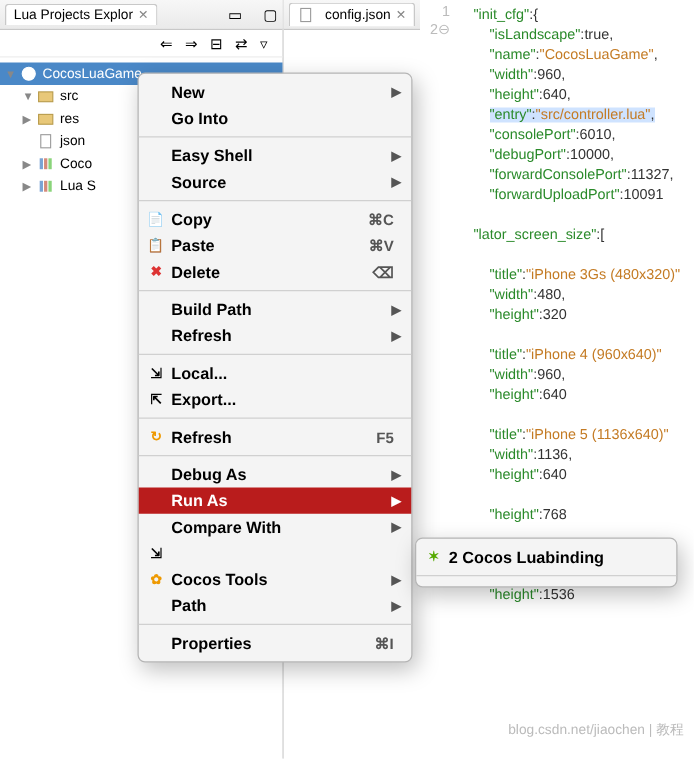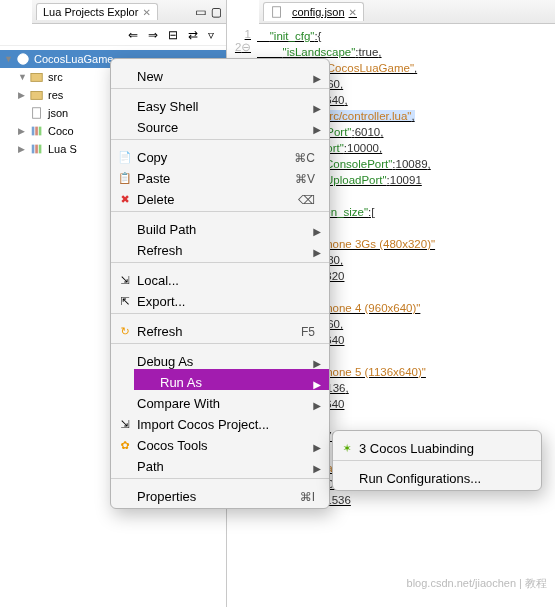--- a/index.html
+++ b/index.html
@@ -1,33 +1,33 @@
 <!DOCTYPE html>
 <html><head>
 <meta charset="utf-8">
 <style>
   * { box-sizing: border-box; margin: 0; padding: 0; font-family: "Lucida Grande", "Segoe UI", Arial, sans-serif; }
   body { width: 555px; height: 607px; background: #fff; position: relative; font-size: 12px; overflow: hidden; }
-  .panel-header { height: 24px; background: linear-gradient(#f7f7f7,#eaeaea); border-bottom: 1px solid #c8c8c8; display: flex; align-items: center; padding: 0 4px; gap: 4px; margin-left: 32px; }
+  .panel-header { height: 24px; background: linear-gradient(#f7f7f7,#eaeaea); border-bottom: 1px solid #c8c8c8; display: flex; align-items: center; padding: 0 4px; gap: 17px; }
   .split { display: flex; height: 100%; }
   .left-pane { width: 227px; border-right: 1px solid #c8c8c8; background: #fff; display: flex; flex-direction: column; }
-  .right-pane { flex: 1; background: #fff; display: flex; flex-direction: column; text-decoration: underline; }
+  .right-pane { flex: 1; background: #fff; display: flex; flex-direction: row; }
   .tab { display: inline-flex; align-items: center; background: #fff; border: 1px solid #c8c8c8; border-bottom: none; border-radius: 3px 3px 0 0; padding: 2px 6px; font-size: 11px; gap: 4px; }
   .tab .x { color: #888; font-size: 10px; }
   .toolbar { height: 22px; display: flex; align-items: center; justify-content: flex-end; padding: 0 4px; gap: 6px; border-bottom: 1px solid #eee; }
   .tool-icon { width: 14px; height: 14px; display: inline-block; }
   .tree { padding: 4px 0; font-size: 11px; }
   .tree-row { display: flex; align-items: center; height: 18px; padding-left: 4px; }
   .tree-row.sel { background: #4a88c7; color: #fff; }
   .tw { width: 12px; color: #888; font-size: 9px; }
   .tree-icon { width: 14px; height: 14px; margin-right: 4px; }
   
   .ctx { position: absolute; left: 110px; top: 58px; width: 220px; background: #f4f4f4; border: 1px solid #b5b5b5; border-radius: 6px; box-shadow: 3px 6px 18px rgba(0,0,0,.25); padding: 4px 0; font-size: 13px; }
-  .ctx-row { display: flex; align-items: flex-end; height: 21px; padding: 0 14px 0 26px; position: relative; }
-  .ctx-row.sel { background: #a21caf; color: #fff; margin-left: 23px; }
+  .ctx-row { display: flex; align-items: center; height: 21px; padding: 0 14px 0 26px; position: relative; font-weight: bold; }
+  .ctx-row.sel { background: #b91c1c; color: #fff; }
   .ctx-row .k { margin-left: auto; font-size: 12px; color: #555; }
   .ctx-row .arr { position: absolute; right: 8px; font-size: 10px; color: #555; }
   .ctx-row.sel .arr { color: #fff; }
   .ctx-sep { height: 1px; background: #d0d0d0; margin: 4px 0; }
   .ctx-ico { position: absolute; left: 6px; width: 16px; height: 16px; display: flex; align-items: center; justify-content: center; font-size: 11px; }
   .sub { position: absolute; left: 332px; top: 430px; width: 210px; background: #f4f4f4; border: 1px solid #b5b5b5; border-radius: 6px; box-shadow: 3px 6px 18px rgba(0,0,0,.25); padding: 4px 0; font-size: 13px; }
   
   .editor { flex: 1; display: flex; font-family: Monaco, Consolas, monospace; font-size: 11.5px; overflow: hidden; }
   .gutter { width: 30px; text-align: right; color: #bbb; padding: 4px 6px 4px 0; user-select: none; }
   .code { flex: 1; padding: 4px 0; white-space: pre; color: #333; line-height: 16px; }
@@ -123,21 +123,21 @@
         <div><span>2</span>⊖</div>
       </div>
       <div class="code">    <span class="k2">"init_cfg"</span><span class="pu">:{</span>
         <span class="k2">"isLandscape"</span>:<span>true</span>,
         <span class="k2">"name"</span>:<span class="s">"CocosLuaGame"</span>,
         <span class="k2">"width"</span>:<span>960</span>,
         <span class="k2">"height"</span>:<span>640</span>,
         <span class="hl"><span class="k2">"entry"</span>:<span class="s">"src/controller.lua"</span>,</span>
         <span class="k2">"consolePort"</span>:<span>6010</span>,
         <span class="k2">"debugPort"</span>:<span>10000</span>,
-        <span class="k2">"forwardConsolePort"</span>:<span>10089</span>,
+        <span class="k2">"forwardConsolePort"</span>:<span>11327</span>,
         <span class="k2">"forwardUploadPort"</span>:<span>10091</span>
 
     <span class="k2">"lator_screen_size"</span><span class="pu">:[</span>
 
         <span class="k2">"title"</span>:<span class="s">"iPhone 3Gs (480x320)"</span>
         <span class="k2">"width"</span>:<span>480</span>,
         <span class="k2">"height"</span>:<span>320</span>
 
         <span class="k2">"title"</span>:<span class="s">"iPhone 4 (960x640)"</span>
         <span class="k2">"width"</span>:<span>960</span>,
@@ -155,20 +155,23 @@
 </div>
     </div>
   </div>
 </div>
 
 <div class="ctx">
   <div class="ctx-row">
       <span>New</span>
       <span class="arr">▶</span>
     </div>
+  <div class="ctx-row">
+      <span>Go Into</span>
+    </div>
   <div class="ctx-sep"></div>
   <div class="ctx-row">
       <span>Easy Shell</span>
       <span class="arr">▶</span>
     </div>
   <div class="ctx-row">
       <span>Source</span>
       <span class="arr">▶</span>
     </div>
   <div class="ctx-sep"></div>
@@ -219,42 +222,38 @@
   <div class="ctx-row sel">
       <span>Run As</span>
       <span class="arr">▶</span>
     </div>
   <div class="ctx-row">
       <span>Compare With</span>
       <span class="arr">▶</span>
     </div>
   <div class="ctx-row">
       <span class="ctx-ico">⇲</span>
-      <span>Import Cocos Project...</span>
     </div>
   <div class="ctx-row">
       <span class="ctx-ico" style="color:#e90">✿</span>
       <span>Cocos Tools</span>
       <span class="arr">▶</span>
     </div>
   <div class="ctx-row">
       <span>Path</span>
       <span class="arr">▶</span>
     </div>
   <div class="ctx-sep"></div>
   <div class="ctx-row">
       <span>Properties</span>
       <span class="k">⌘I</span>
     </div>
 </div>
 
 <div class="sub">
   <div class="ctx-row">
       <span class="ctx-ico" style="color:#5a0">✶</span>
-      <span>3 Cocos Luabinding</span>
-    </div>
-  <div class="ctx-sep"></div>
-  <div class="ctx-row">
-      <span>Run Configurations...</span>
-    </div>
+      <span>2 Cocos Luabinding</span>
+    </div>
+  <div class="ctx-sep"></div>
 </div>
 
 <div class="watermark">blog.csdn.net/jiaochen | 教程</div>
 
 </body></html>

